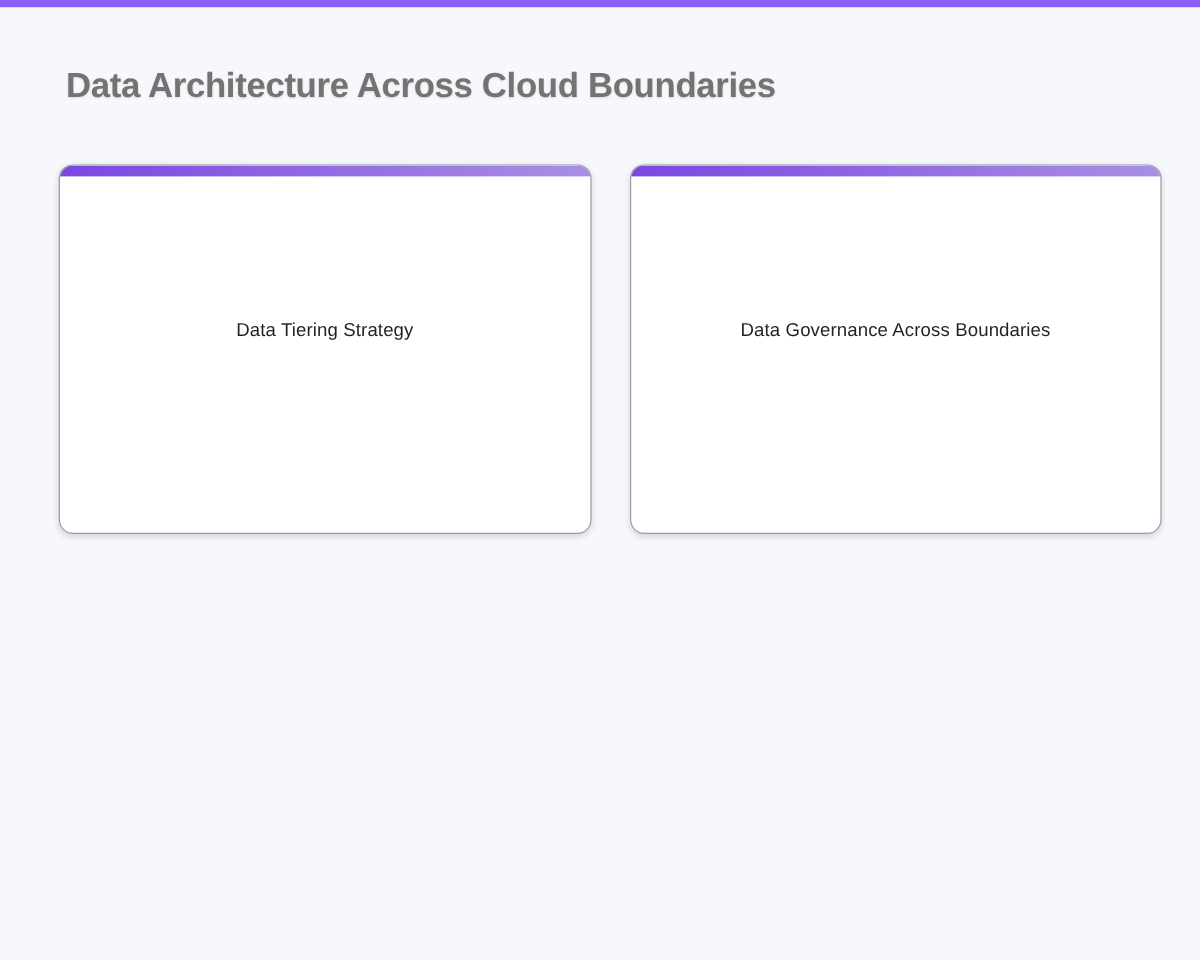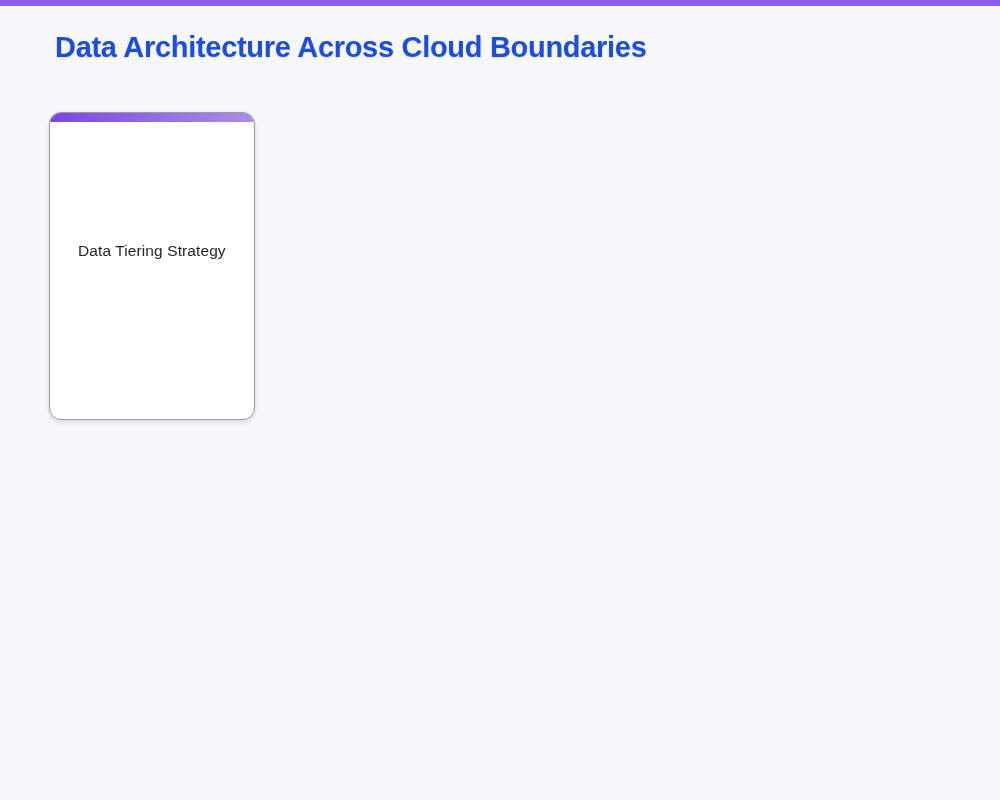--- a/index.html
+++ b/index.html
@@ -8,32 +8,32 @@
     height: 800px;
     font-family: "Liberation Sans", sans-serif;
     background: #f7f8fb;
     overflow: hidden;
   }
   .top-accent-bar {
     width: 100%;
     height: 6px;
   }
   h1.page-title {
-    margin: 24px 55px 0 55px;
+    margin: 49px 55px 0 55px;
     font-size: 29px;
     font-weight: bold;
     line-height: 1.2;
-    color: #1d4ed8;
+    color: #737373;
     letter-spacing: -0.3px;
     text-shadow: 0 1px 2px rgba(0,0,0,0.12);
   }
   .cards-grid {
     margin: 47px 32px 0 49px;
     display: grid;
-    grid-template-columns: 1fr 1fr 1fr 1fr;
+    grid-template-columns: 1fr 1fr;
     column-gap: 32px;
     row-gap: 31px;
   }
   .card {
     position: relative;
     height: 308px;
     background: #ffffff;
     border: 1px solid #979da6;
     border-radius: 12px;
     overflow: hidden;
@@ -70,15 +70,21 @@
 <div class="cards-grid">
 
   <div class="card">
     <div class="card-strip" style="background: linear-gradient(90deg, rgb(124, 70, 226), rgb(169, 143, 228));"></div>
     <div class="card-body">
       <span class="card-label">Data Tiering Strategy</span>
     </div>
   </div>
 
 
+  <div class="card">
+    <div class="card-strip" style="background: linear-gradient(90deg, rgb(124, 70, 226), rgb(169, 143, 228));"></div>
+    <div class="card-body">
+      <span class="card-label">Data Governance Across Boundaries</span>
+    </div>
+  </div>
 
 
 </div>
 
 </body></html>

